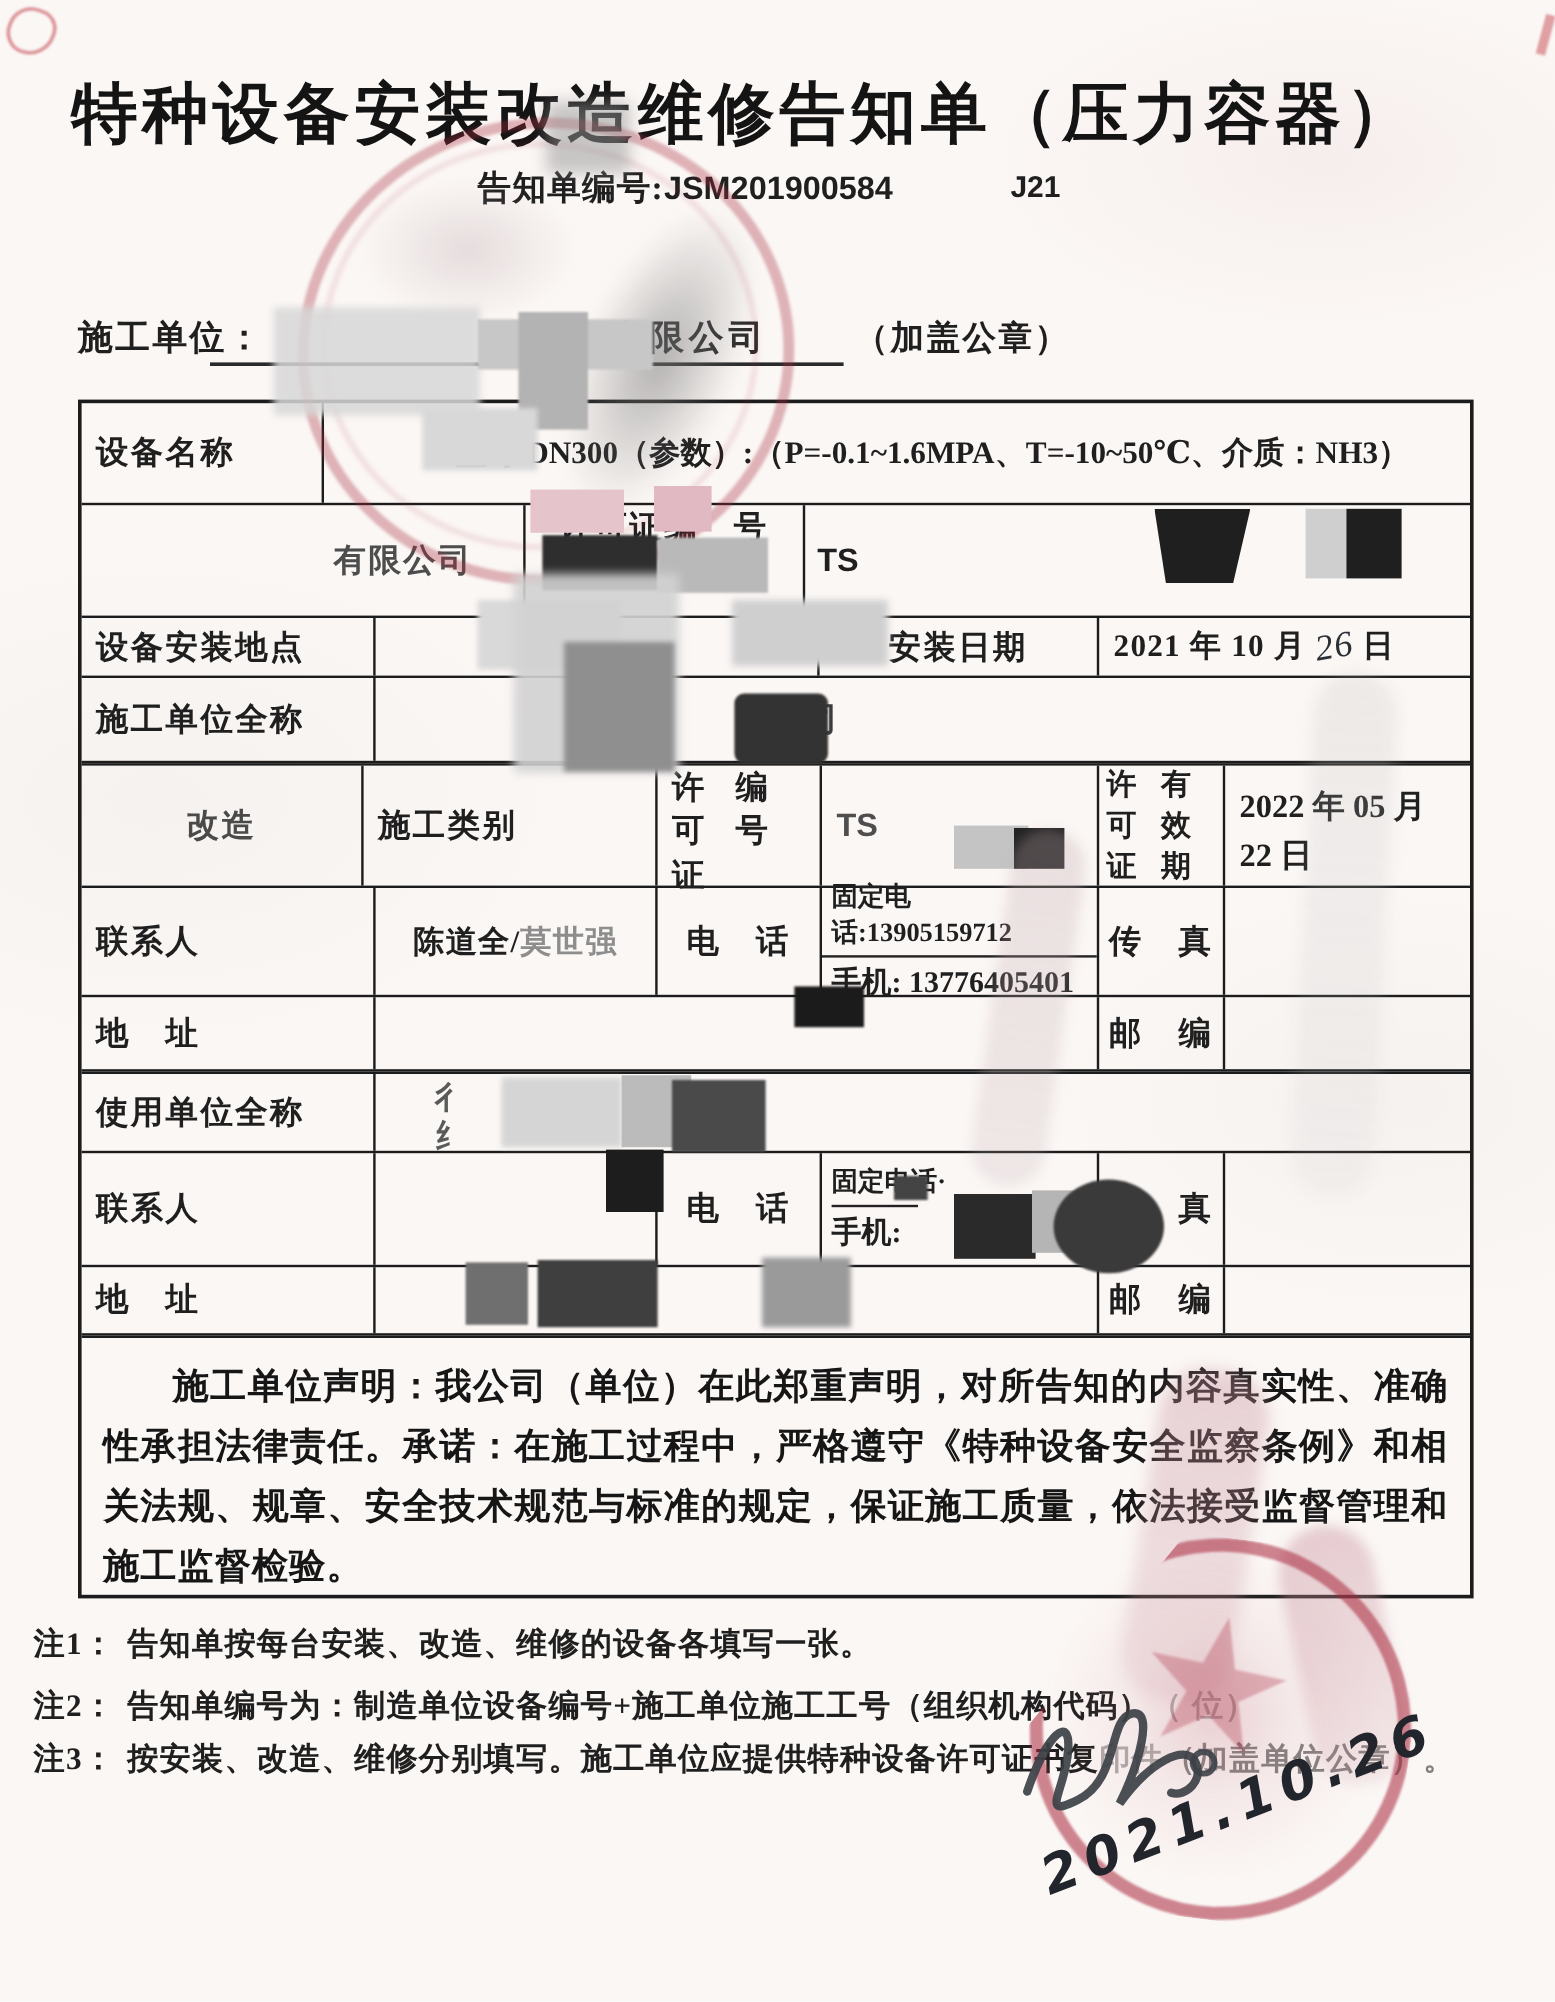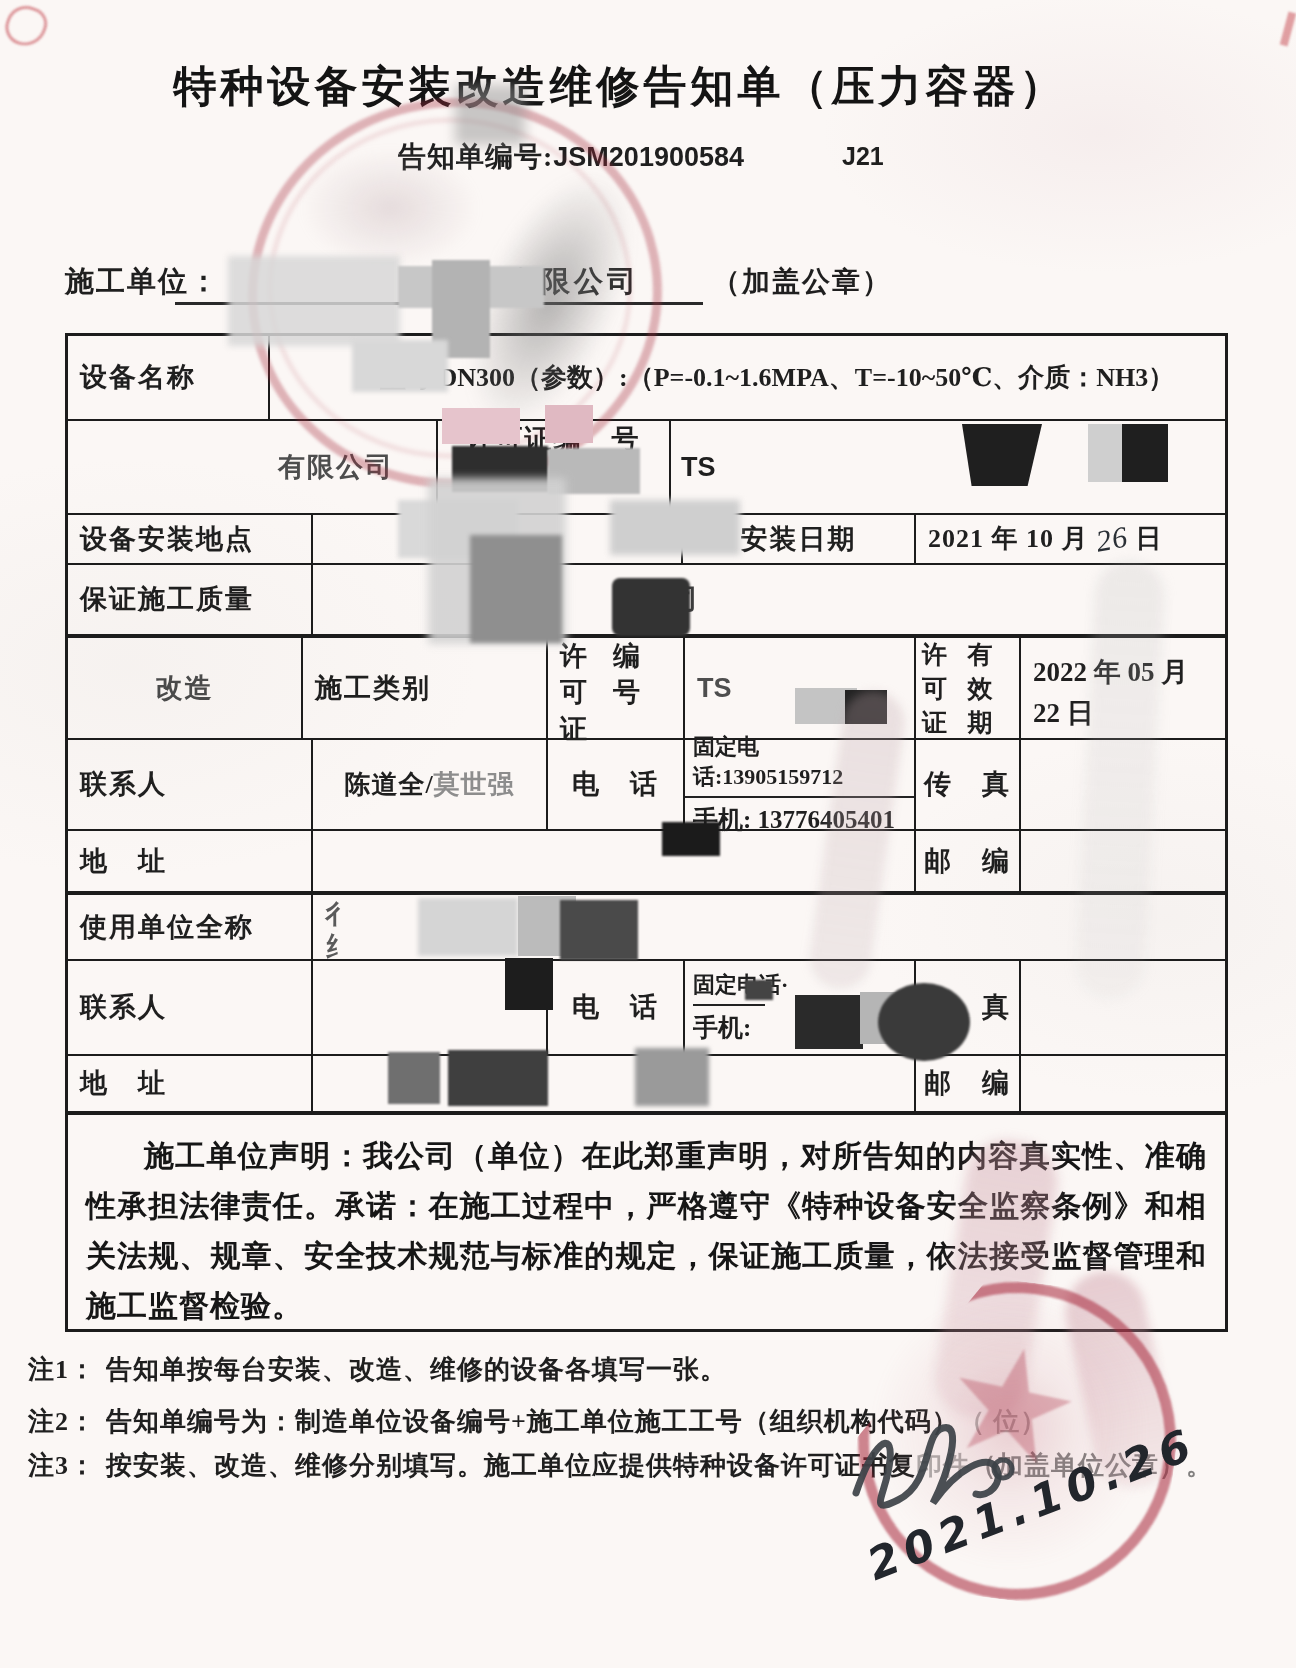--- a/index.html
+++ b/index.html
@@ -13,21 +13,21 @@
       #fbf7f5;
     overflow:hidden;
     font-family:"Liberation Serif","DejaVu Serif",serif;
     color:#1f1f1f;
   }
   .abs{position:absolute;}
   
   .title{
     left:0;top:58px;width:1240px;text-align:center;
     font-family:"Liberation Sans","DejaVu Sans",sans-serif;
-    font-size:43px;font-weight:800;letter-spacing:4px;color:#141414;
+    font-size:55px;font-weight:800;letter-spacing:4px;color:#141414;
   }
   .notice-line{left:398px;top:138px;font-size:28px;font-weight:700;letter-spacing:1px;white-space:nowrap;}
   .notice-line .num{font-family:"Liberation Sans","DejaVu Sans",sans-serif;font-size:27px;letter-spacing:0;}
   .notice-suffix{left:842px;top:142px;font-size:25px;font-weight:700;font-family:"Liberation Sans","DejaVu Sans",sans-serif;}
   .builder-line{left:65px;top:262px;font-size:29px;font-weight:700;letter-spacing:2px;white-space:nowrap;}
   .builder-underline{left:175px;top:302px;width:528px;height:0;border-bottom:3px solid #2a2a2a;}
   .builder-co{left:508px;top:262px;font-size:29px;font-weight:700;letter-spacing:4px;color:#2b2b2b;}
   .seal-note{left:712px;top:263px;font-size:28px;font-weight:700;letter-spacing:2px;}
   
   .tbl{left:65px;top:333px;width:1163px;border:3px solid #1c1c1c;box-sizing:border-box;position:absolute;}
@@ -106,21 +106,21 @@
     <div class="trow" style="height:50px;">
       <div class="tcell" style="width:245px;">设备安装地点</div>
       <div class="tcell" style="width:370px;"></div>
       <div class="tcell center" style="width:233px;">安装日期</div>
       <div class="tcell last" style="flex:1;letter-spacing:1px;font-size:26px;">
         <span>2021</span>&nbsp;<span>年</span>&nbsp;<span>10</span>&nbsp;<span>月</span>&nbsp;<span class="hand">26</span>&nbsp;<span>日</span>
       </div>
     </div>
 
     <div class="trow" style="height:71px;">
-      <div class="tcell" style="width:245px;">保证施工质量</div>
+      <div class="tcell" style="width:245px;">施工单位全称</div>
       <div class="tcell last" style="flex:1;padding-left:300px;color:#3c3c3c;">限公司</div>
     </div>
 
     <div class="trow heavy" style="height:104px;">
       <div class="tcell center" style="width:235px;color:#4a4a4a;">改造</div>
       <div class="tcell" style="width:245px;">施工类别</div>
       <div class="tcell col" style="width:137px;">
         <div>许可证</div>
         <div>编　号</div>
       </div>
@@ -147,21 +147,21 @@
       <div class="tcell last" style="flex:1;"></div>
     </div>
 
     <div class="trow" style="height:62px;">
       <div class="tcell" style="width:245px;">地　址</div>
       <div class="tcell" style="width:603px;"></div>
       <div class="tcell center" style="width:105px;padding:0 6px;">邮　编</div>
       <div class="tcell last" style="flex:1;"></div>
     </div>
 
-    <div class="trow heavy" style="height:68px;">
+    <div class="trow heavy" style="height:68px;gap:37px;">
       <div class="tcell" style="width:245px;">使用单位全称</div>
       <div class="tcell last" style="flex:1;">
         <span class="partial-char" style="left:12px;top:2px;">彳</span>
         <span class="partial-char" style="left:12px;top:34px;">纟</span>
       </div>
     </div>
 
     <div class="trow" style="height:95px;">
       <div class="tcell" style="width:245px;">联系人</div>
       <div class="tcell" style="width:235px;"></div>

